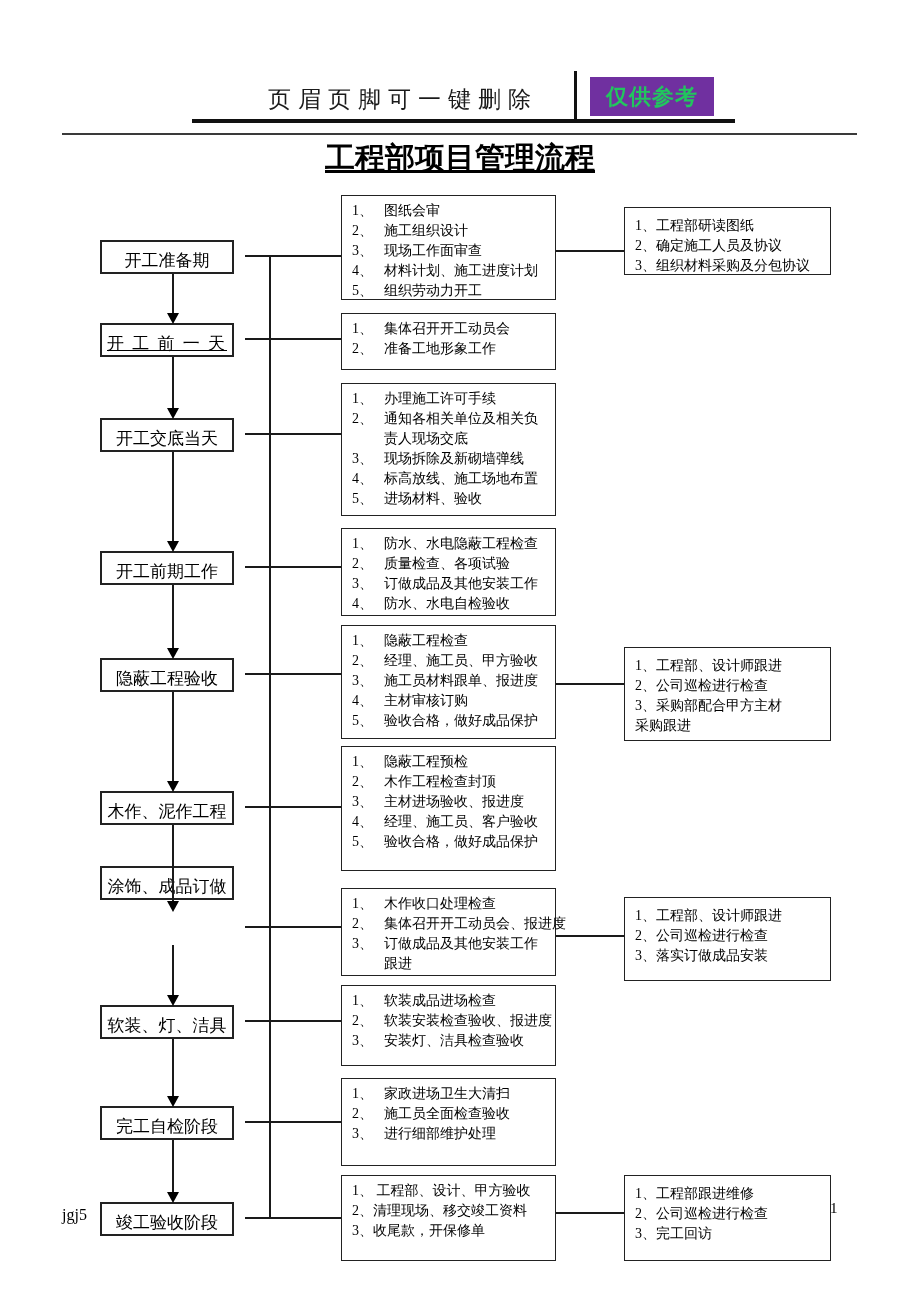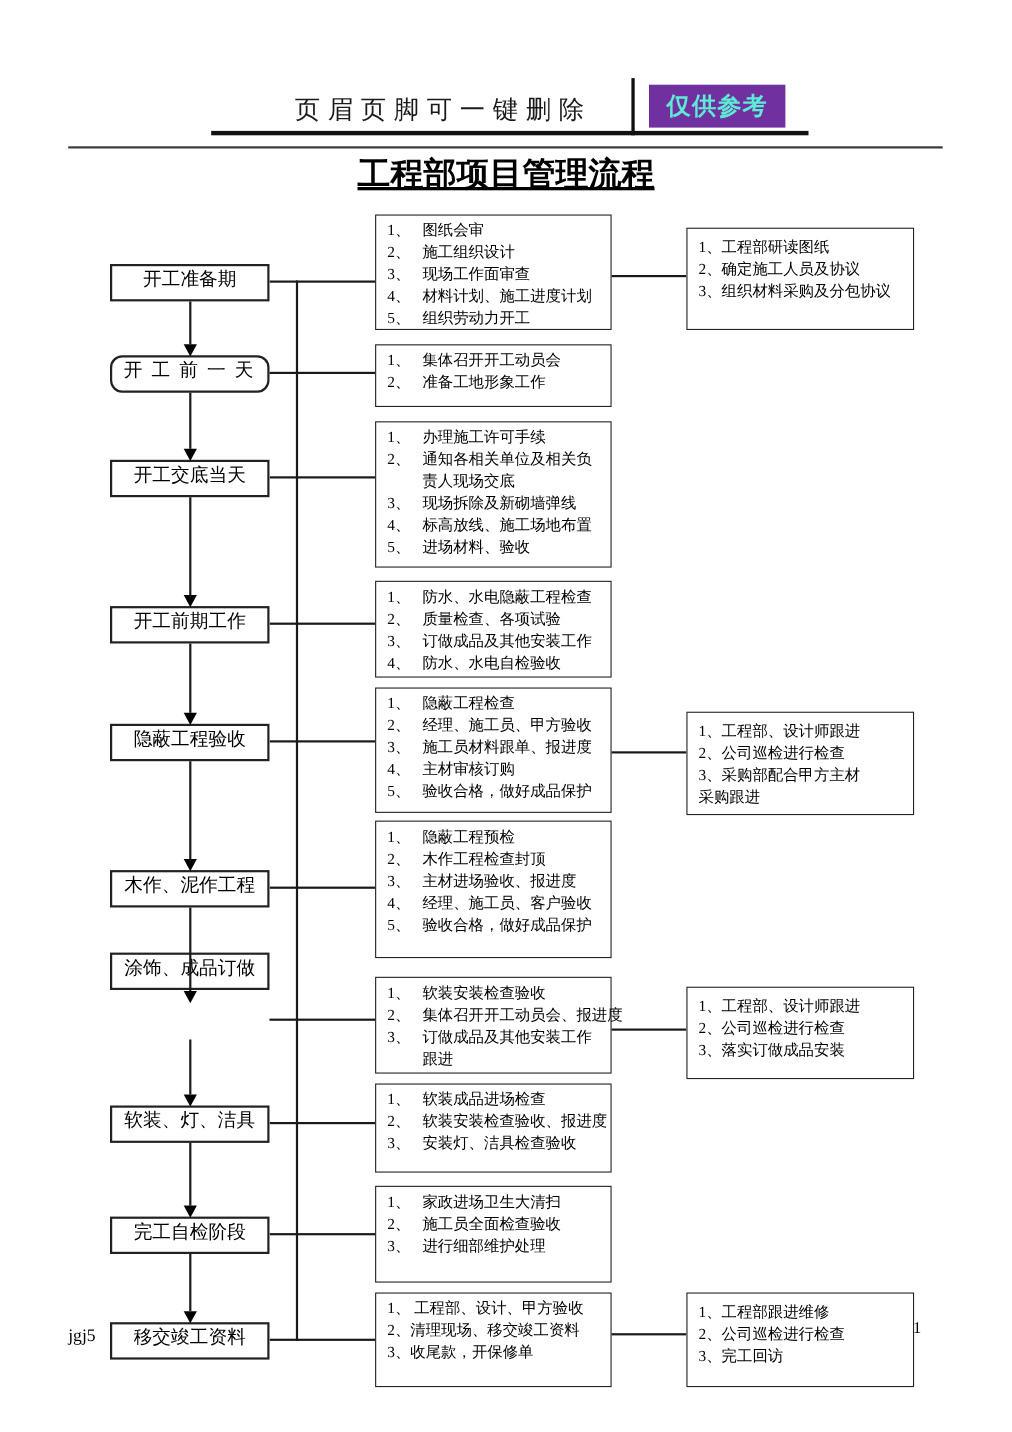--- a/index.html
+++ b/index.html
@@ -17,26 +17,26 @@
     font-size:22px;font-weight:bold;letter-spacing:1px;
   }
   .hrule-thin{position:absolute;left:62px;top:133px;width:795px;height:2px;background:#3a3a3a;}
   
   .title{
     position:absolute;left:0;top:138px;width:920px;text-align:center;
     font-size:30px;font-weight:bold;text-decoration:underline;color:#000;white-space:nowrap;
   }
   
   .stage-box{
-    position:absolute;left:100px;width:145px;height:34px;box-sizing:border-box;
+    position:absolute;left:100px;width:134px;height:34px;box-sizing:border-box;
     border:2px solid #222;background:#fff;
-    display:flex;align-items:flex-start;justify-content:center;
+    display:flex;align-items:flex-end;justify-content:center;
     font-size:17px;color:#000;white-space:nowrap;
   }
-  .stage-underline{letter-spacing:2px;border-radius:11px;}
+  .stage-underline{text-decoration:underline;letter-spacing:2px;}
   .task-box{
     position:absolute;left:341px;width:215px;box-sizing:border-box;
     border:1.5px solid #222;background:#fff;
     padding:5px 4px 2px 10px;font-size:14px;line-height:20px;color:#000;
   }
   .side-box{
     position:absolute;left:624px;width:207px;box-sizing:border-box;
     border:1.5px solid #222;background:#fff;
     padding:8px 4px 2px 10px;font-size:14px;line-height:20px;color:#000;
   }
@@ -56,21 +56,21 @@
   .footer-note{position:absolute;left:62px;top:1206px;font-size:16px;color:#000;}
   .page-num{position:absolute;left:830px;top:1200px;font-size:15px;color:#000;}
 </style>
 </head>
 <body>
 
 <div class="page">
 
   <span class="hnote">页眉页脚可一键删除</span>
   <div class="hdivider"></div>
-  <div class="badge" id="badge" style="background: rgb(112, 48, 160); color: #5eead4;">仅供参考</div>
+  <div class="badge" id="badge" style="background: rgb(112, 48, 160); color: #22c55e;">仅供参考</div>
   <div class="hrule-thick"></div>
   <div class="hrule-thin"></div>
 
   <div class="title">工程部项目管理流程</div>
 
   <div id="flow">
       <div class="vline" style="left: 269px; top: 255px; height: 964px;"></div>
       <div class="hline" style="left: 245px; top: 255px; width: 96px;"></div>
       <div class="stage-box" style="top: 240px;">
         <span>开工准备期</span>
@@ -101,21 +101,21 @@
           </div>
         </div>
         <div class="item">
           <span class="num">5、</span>
           <div class="lines">
             <div>组织劳动力开工</div>
           </div>
         </div>
       </div>
       <div class="hline" style="left: 556px; top: 250px; width: 68px;"></div>
-      <div class="side-box" style="top: 207px; height: 93px;">
+      <div class="side-box" style="top: 207px; height: 68px;">
         <div class="item-tight"><span>1、</span><span>工程部研读图纸</span></div>
         <div class="item-tight"><span>2、</span><span>确定施工人员及协议</span></div>
         <div class="item-tight"><span>3、</span><span>组织材料采购及分包协议</span></div>
       </div>
       <div class="hline" style="left: 245px; top: 338px; width: 96px;"></div>
       <div class="stage-box stage-underline" style="top: 323px;">
         <span>开 工 前 一 天</span>
       </div>
       <div class="arrow" style="left: 166px; top: 274px; height: 49px;">
         <div class="shaft" style="height: 39px;"></div>
@@ -302,21 +302,21 @@
         <span>涂饰、成品订做</span>
       </div>
       <div class="arrow" style="left: 166px; top: 825px; height: 86px;">
         <div class="shaft" style="height: 76px;"></div>
         <div class="head"></div>
       </div>
       <div class="task-box" style="top: 888px; height: 88px;">
         <div class="item">
           <span class="num">1、</span>
           <div class="lines">
-            <div>软装安装检查验收</div>
+            <div>木作收口处理检查</div>
           </div>
         </div>
         <div class="item">
           <span class="num">2、</span>
           <div class="lines">
             <div>集体召开开工动员会、报进度</div>
           </div>
         </div>
         <div class="item">
           <span class="num">3、</span>
@@ -383,21 +383,21 @@
         </div>
         <div class="item">
           <span class="num">3、</span>
           <div class="lines">
             <div>进行细部维护处理</div>
           </div>
         </div>
       </div>
       <div class="hline" style="left: 245px; top: 1217px; width: 96px;"></div>
       <div class="stage-box" style="top: 1202px;">
-        <span>移交竣工资料</span>
+        <span>竣工验收阶段</span>
       </div>
       <div class="arrow" style="left: 166px; top: 1140px; height: 62px;">
         <div class="shaft" style="height: 52px;"></div>
         <div class="head"></div>
       </div>
       <div class="task-box" style="top: 1175px; height: 86px;">
         <div class="item-tight"><span>1、</span><span> 工程部、设计、甲方验收</span></div>
         <div class="item-tight"><span>2、</span><span>清理现场、移交竣工资料</span></div>
         <div class="item-tight"><span>3、</span><span>收尾款，开保修单</span></div>
       </div>

